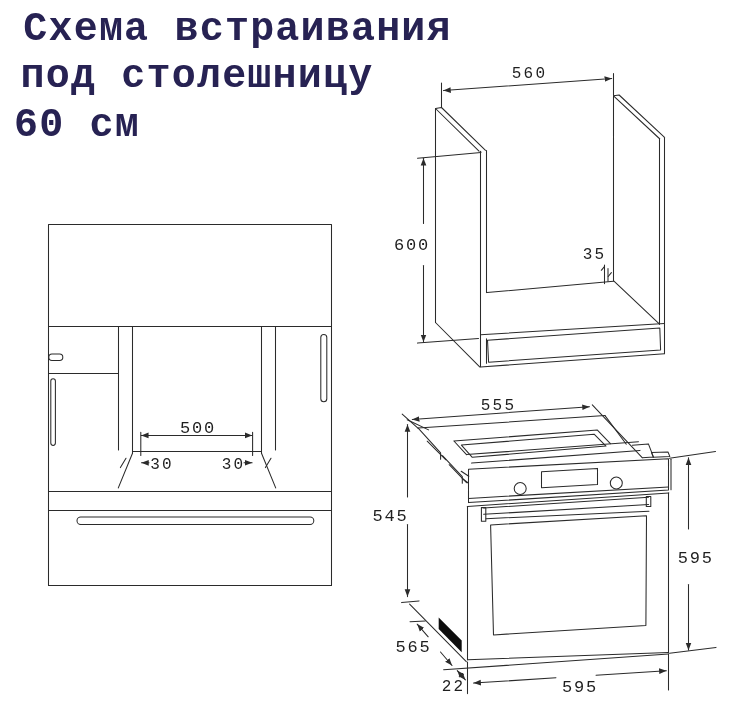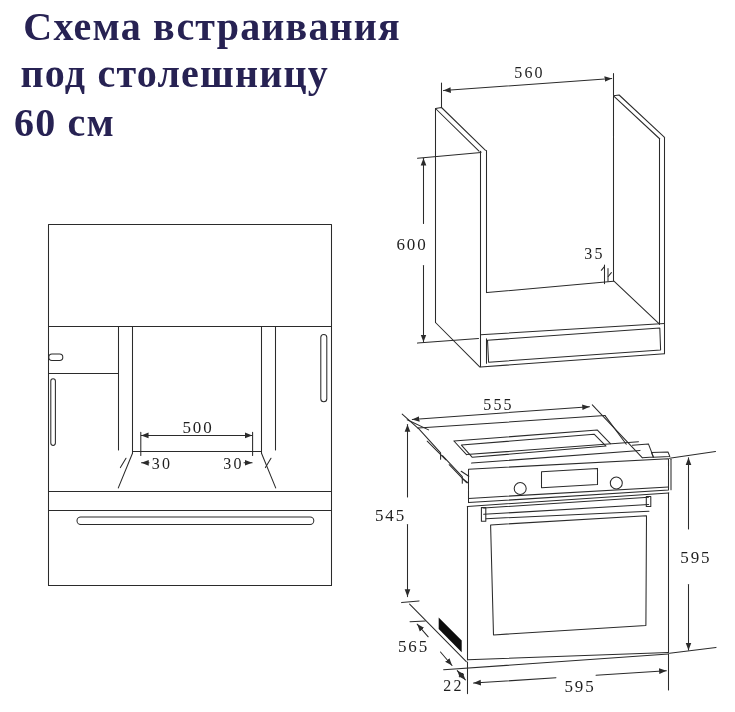--- a/index.html
+++ b/index.html
@@ -1,17 +1,17 @@
 <!DOCTYPE html>
 <html><head>
 <meta charset="utf-8">
 <style>
   html,body{margin:0;padding:0;background:#ffffff;}
   .page{position:relative;width:735px;height:712px;overflow:hidden;background:#ffffff;
-        font-family:Liberation Serif, serif;}
+        font-family:Liberation Mono, monospace;}
   svg{position:absolute;top:0;left:0;}
   .ln{fill:none;stroke:#2b2b2b;stroke-width:1.05;stroke-linecap:round;stroke-linejoin:round;}
   .dim{fill:#1f1f1f;font-size:17px;letter-spacing:1.8px;}
   .dims{fill:#1f1f1f;font-size:16px;letter-spacing:2.2px;}
 </style>
 </head>
 <body>
 <div class="page">
 <svg width="735" height="712" viewBox="0 0 735 712">
 <defs>

